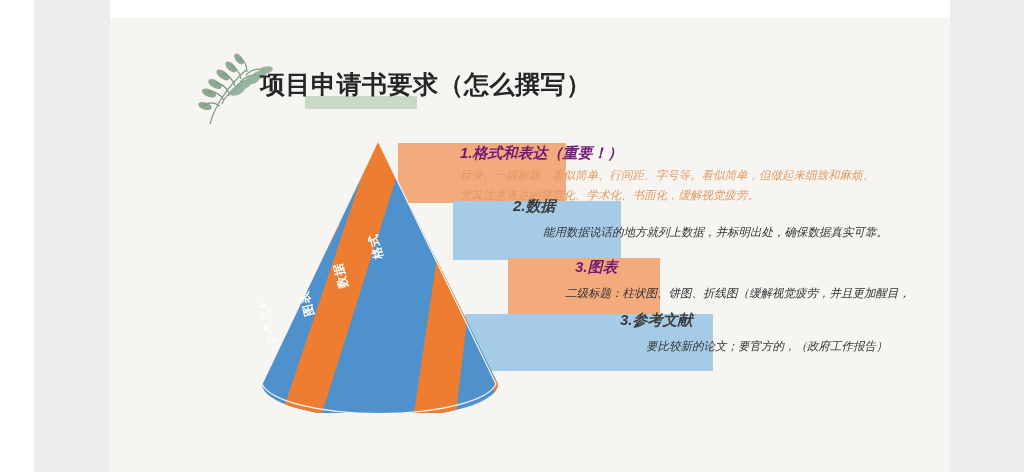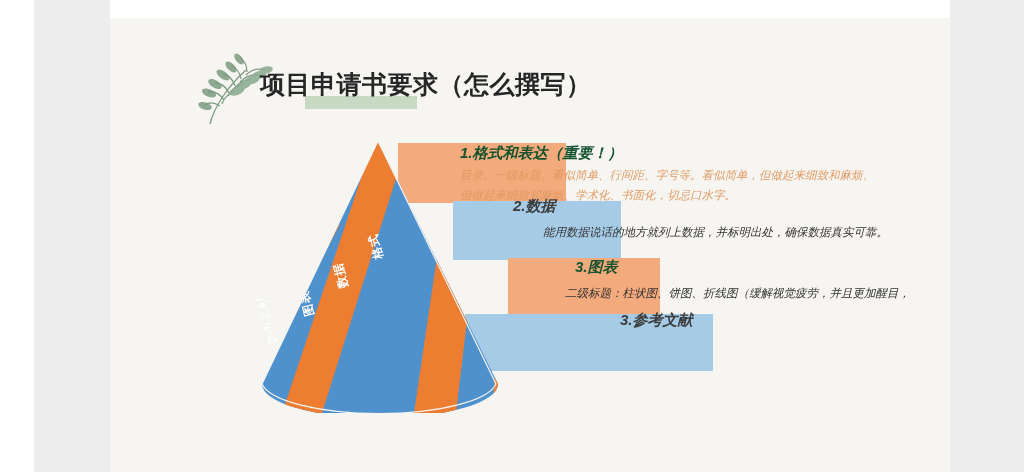--- a/index.html
+++ b/index.html
@@ -113,21 +113,21 @@
     font-weight: bold;
     white-space: nowrap;
     margin: 0 0 4px 0;
   }
   .txt-body {
     font-size: 11.5px;
     font-style: italic;
     line-height: 1.55;
     margin: 0;
   }
-  .orange-head { color: #14532d; }
+  .orange-head { color: #701a75; }
   .orange-body { color: #e09a62; }
   .dark-head   { color: #3c3c3c; }
   .dark-body   { color: #333333; }
 
   .tb-1 { left: 350px; top: 126px; width: 520px; }
   .tb-2 { left: 395px; top: 179px; width: 470px; }
   .tb-3 { left: 455px; top: 240px; width: 460px; }
   .tb-4 { left: 508px; top: 293px; width: 400px; }
 
   .tb-2 .txt-head { margin-left: 8px; }
@@ -210,31 +210,32 @@
     </svg>
 
     <span class="cone-label cl-1">格式</span>
     <span class="cone-label cl-2">数据</span>
     <span class="cone-label cl-3">图表</span>
     <span class="cone-label cl-4">参考文献</span>
 
     <div class="txt-block tb-1">
       <div class="txt-head orange-head">1.格式和表达（重要！）</div>
       <div class="txt-body orange-body nowrap-clip">目录、一级标题、看似简单、行间距、字号等。看似简单，但做起来细致和麻烦、</div>
-      <div class="txt-body orange-body nowrap-clip">但做起来细致和麻烦、学术化、书面化，切忌口水字。</div>
+      <div class="txt-body orange-body nowrap-clip">尤其注意表达的规范化、学术化、书面化，缓解视觉疲劳。</div>
     </div>
 
     <div class="txt-block tb-2">
       <div class="txt-head dark-head">2.数据</div>
       <div class="txt-body dark-body nowrap-clip">能用数据说话的地方就列上数据，并标明出处，确保数据真实可靠。</div>
     </div>
 
     <div class="txt-block tb-3">
       <div class="txt-head orange-head">3.图表</div>
       <div class="txt-body dark-body nowrap-clip">二级标题：柱状图、饼图、折线图（缓解视觉疲劳，并且更加醒目，</div>
     </div>
 
     <div class="txt-block tb-4">
       <div class="txt-head dark-head">3.参考文献</div>
+      <div class="txt-body dark-body nowrap-clip">要比较新的论文；要官方的，（政府工作报告）</div>
     </div>
 
   </div>
 </div>
 
 </body></html>

